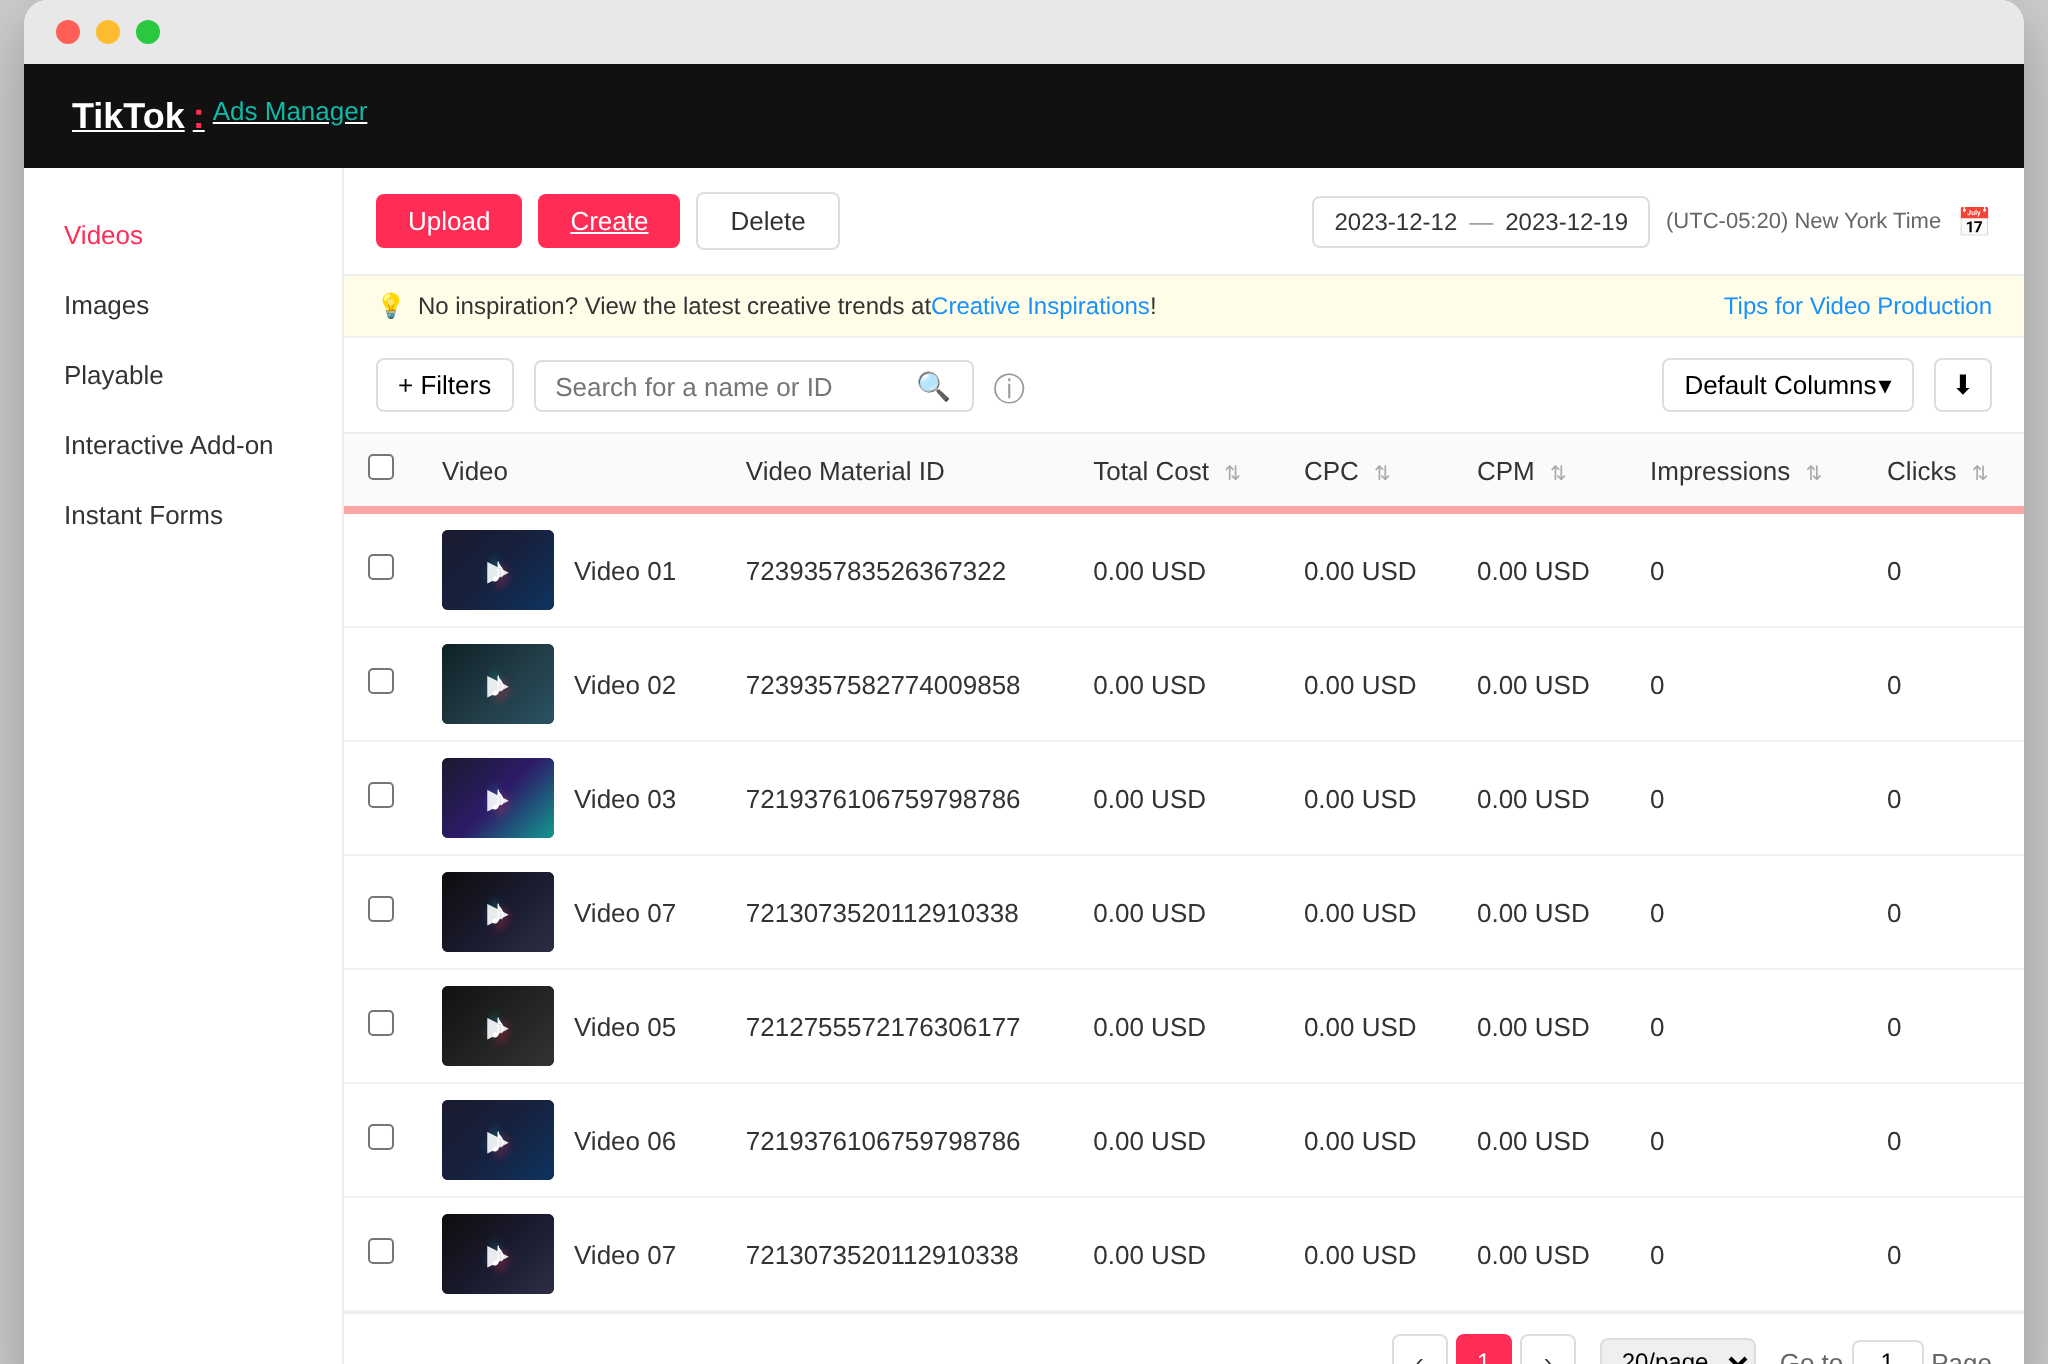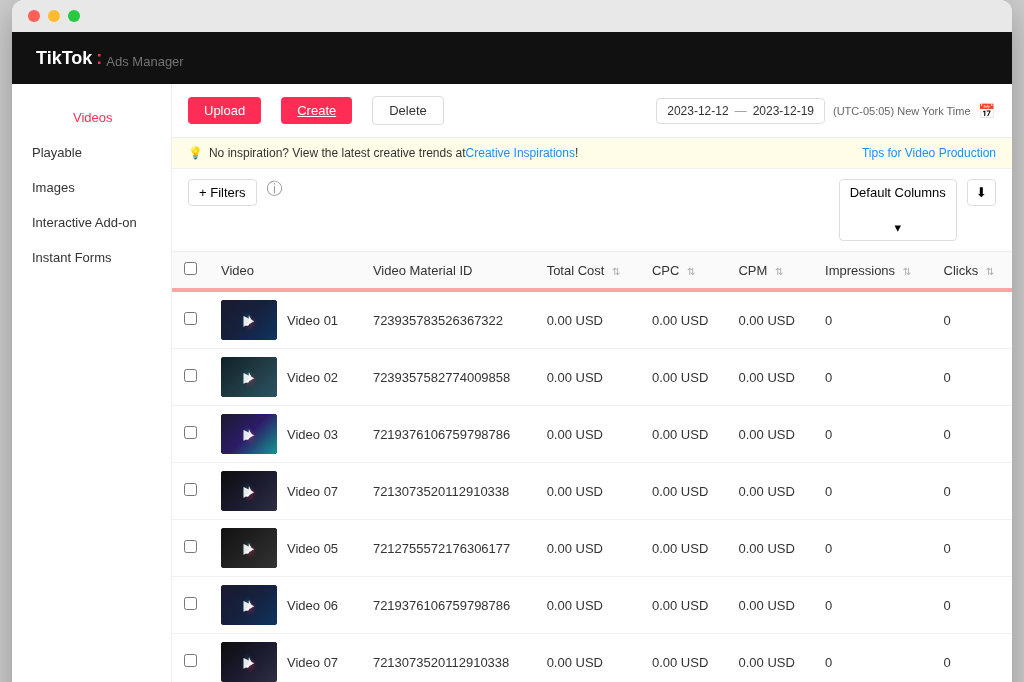--- a/index.html
+++ b/index.html
@@ -34,28 +34,29 @@
     .navbar {
       background: #111;
       display: flex;
       align-items: center;
       padding: 0 24px;
       height: 52px;
       gap: 32px;
     }
     .logo {
       display: flex;
-      align-items: flex-end;
+      align-items: flex-start;
       gap: 4px;
       color: white;
       font-size: 18px;
       font-weight: 700;
+      text-decoration: underline;
     }
     .logo .tiktok-dot { color: #ff2d55; }
-    .logo .ads-manager { color: #737373; font-size: 13px; font-weight: 400; }
+    .logo .ads-manager { color: #14b8a6; font-size: 13px; font-weight: 400; }
     .nav-links {
       display: flex;
       gap: 28px;
       align-items: center;
     }
     .nav-link {
       color: #ccc;
       font-size: 14px;
       cursor: pointer;
       padding: 16px 0;
@@ -92,37 +93,36 @@
     }
     .sidebar-item {
       padding: 10px 20px;
       font-size: 13px;
       color: #333;
       cursor: pointer;
     }
     .sidebar-item.active {
       color: #ff2d55;
       font-weight: 500;
-      margin-left: 41px;
     }
 
     
     .main {
       flex: 1;
       display: flex;
       flex-direction: column;
       overflow: hidden;
     }
 
     
     .toolbar {
       display: flex;
       align-items: center;
       padding: 12px 16px;
-      gap: 20px;
+      gap: 8px;
       border-bottom: 1px solid #eee;
     }
     .btn-upload {
       background: #ff2d55;
       color: white;
       border: none;
       padding: 6px 16px;
       border-radius: 4px;
       font-size: 13px;
       cursor: pointer;
@@ -189,21 +189,21 @@
       margin-left: auto;
       color: #1890ff;
       font-size: 12px;
       cursor: pointer;
       text-decoration: none;
     }
 
     
     .filter-bar {
       display: flex;
-      align-items: flex-start;
+      align-items: flex-end;
       padding: 10px 16px;
       gap: 10px;
       border-bottom: 1px solid #eee;
     }
     .filter-btn {
       display: flex;
       align-items: center;
       gap: 4px;
       border: 1px solid #ddd;
       border-radius: 4px;
@@ -227,28 +227,27 @@
       font-size: 13px;
       color: #999;
       width: 100%;
     }
     .search-icon { color: #999; font-size: 14px; }
     .help-icon { color: #999; font-size: 16px; cursor: pointer; }
     .columns-btn {
       margin-left: auto;
       display: flex;
       align-items: center;
-      gap: 20px;
+      gap: 1px;
       border: 1px solid #ddd;
       border-radius: 4px;
       padding: 5px 10px;
       font-size: 13px;
       cursor: pointer;
       background: white;
-      flex-direction: column;
     }
     .export-btn {
       border: 1px solid #ddd;
       border-radius: 4px;
       padding: 5px 8px;
       cursor: pointer;
       background: white;
     }
 
     
@@ -379,53 +378,57 @@
       <span>TikTok</span>
         <span class="tiktok-dot">:</span>
       <span class="ads-manager">Ads Manager</span>
     </div>
   </nav>
 
   <div class="content-area">
 
     <aside class="sidebar">
       <div class="sidebar-item active">Videos</div>
+      <div class="sidebar-item">Images</div>
       <div class="sidebar-item">Playable</div>
-      <div class="sidebar-item">Images</div>
       <div class="sidebar-item">Interactive Add-on</div>
       <div class="sidebar-item">Instant Forms</div>
     </aside>
 
     <div class="main">
 
       <div class="toolbar">
         <button class="btn-upload">Upload</button>
         <button class="btn-create">Create</button>
         <button class="btn-delete">Delete</button>
         <div class="toolbar-right">
           <div class="date-range">
             <span>2023-12-12</span>
             <span class="date-separator">—</span>
             <span>2023-12-19</span>
           </div>
-          <span class="timezone">(UTC-05:05) New York Time</span>
+          <span class="timezone">(UTC-05:20) New York Time</span>
           <span class="calendar-icon">📅</span>
         </div>
       </div>
 
       <div class="info-bar">
         <span class="bulb">💡</span>
         <span>No inspiration? View the latest creative trends at </span>
         <a>Creative Inspirations</a>
         <span>!</span>
         <a class="tips-link">Tips for Video Production</a>
       </div>
 
       <div class="filter-bar">
         <button class="filter-btn">+ Filters</button>
+        <div class="search-box">
+          <input type="text" placeholder="Search for a name or ID" style="">
+          <span class="search-icon">🔍</span>
+        </div>
         <span class="help-icon">ⓘ</span>
         <button class="columns-btn">
           <span>Default Columns</span>
           <span>▾</span>
         </button>
         <button class="export-btn">
           <span>⬇</span>
         </button>
       </div>
 

